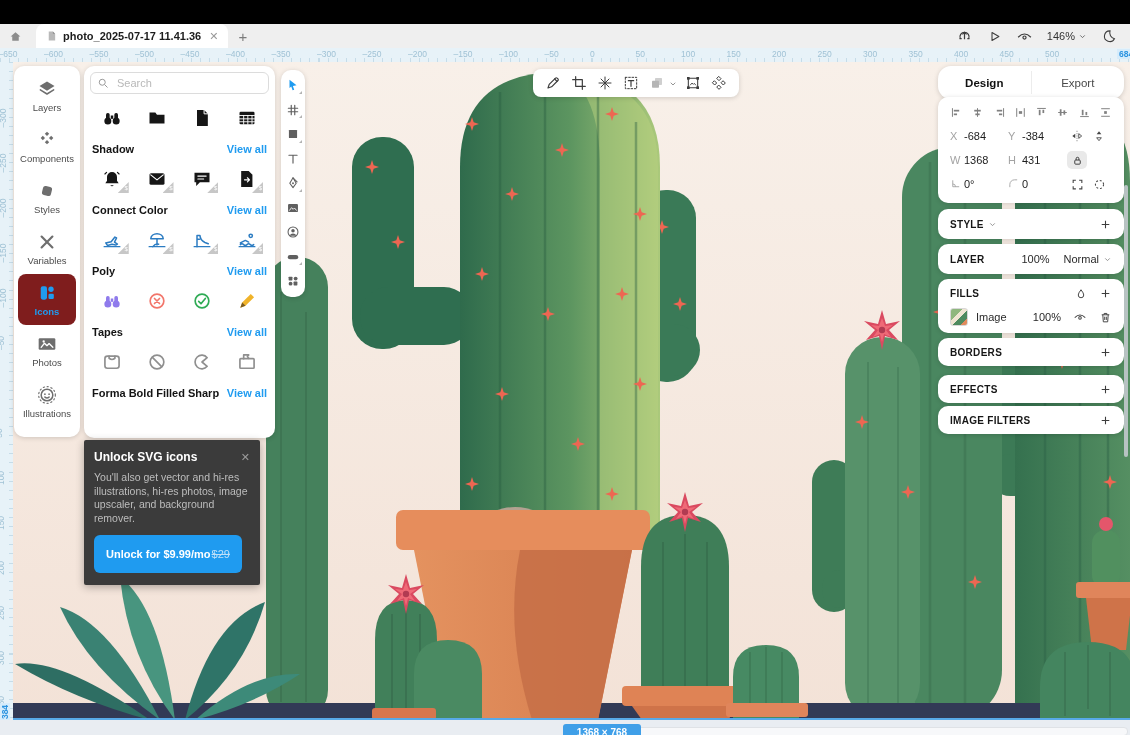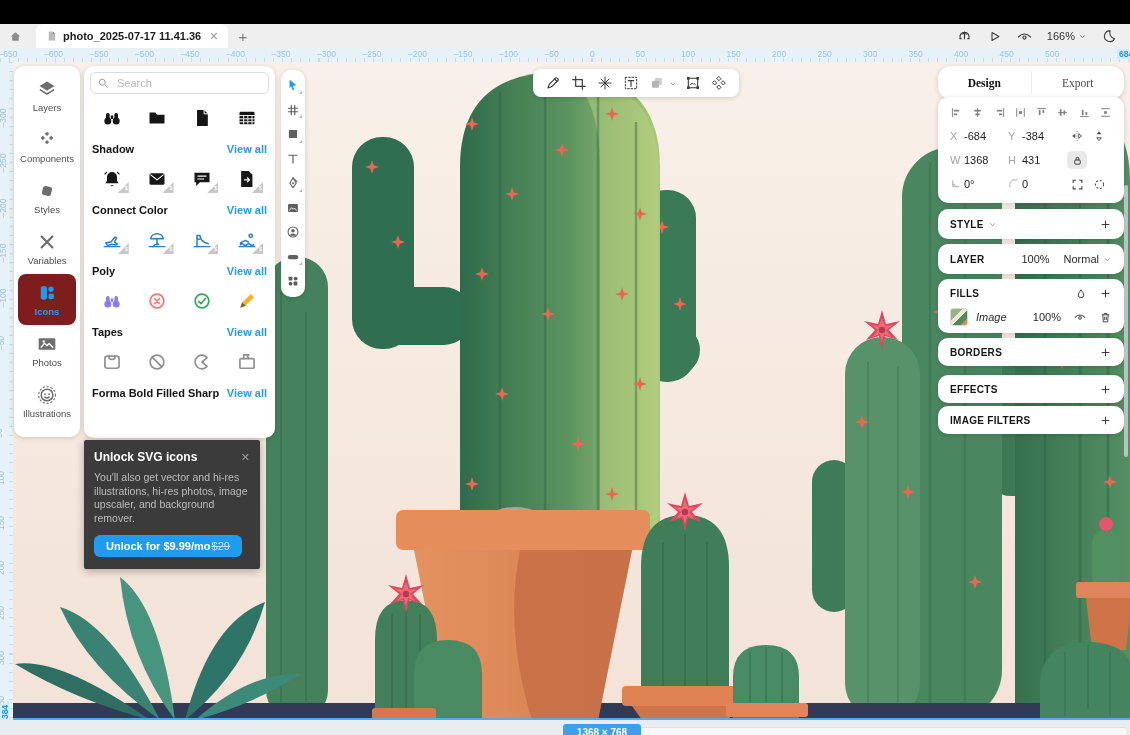--- a/index.html
+++ b/index.html
@@ -56,36 +56,36 @@
   .sec-name{font-size:11px;font-weight:700;color:#141414;}
   .viewall{font-size:11px;font-weight:700;color:#1f9bf0;}
   
   #promo{left:84px;top:440px;width:176px;background:#3b3b3b;border-radius:2px;z-index:7;
          box-shadow:0 2px 8px rgba(0,0,0,.3);padding:10px 10px 12px 10px;box-sizing:border-box;}
   #promo-head{display:flex;justify-content:space-between;align-items:center;}
   #promo-title{color:#fff;font-size:12px;font-weight:700;}
   #promo-close{color:#9c9c9c;font-size:11px;}
   #promo-body{color:#bdbdbd;font-size:10.5px;line-height:13.5px;margin-top:7px;}
   #promo-btn{margin-top:10px;background:#1f9bf0;border-radius:6px;height:22px;display:inline-flex;
-             align-items:center;padding:0 12px;color:#fff;font-size:11px;font-weight:700;gap:1px;}
+             align-items:center;padding:8px 12px;color:#fff;font-size:11px;font-weight:700;gap:1px;}
   #promo-old{text-decoration:line-through;color:#bfe0f8;font-weight:400;}
   
   #vtools{left:281px;top:70px;width:24px;padding:3px 0;}
   .vtool{width:24px;height:24.5px;display:flex;align-items:center;justify-content:center;color:#5f5f5f;position:relative;}
   .vtool.active{color:#1f9bf0;}
   .vtool .corner{position:absolute;right:3px;bottom:4px;width:0;height:0;border-left:3px solid transparent;
                  border-bottom:3px solid #b3b3b3;}
   
   #ftools{left:533px;top:69px;height:28px;display:flex;align-items:center;padding:0 8px;gap:2px;border-radius:8px;}
   .ftool{width:24px;height:24px;display:flex;align-items:center;justify-content:center;color:#3c3c3c;}
   .ftool.dim{color:#b5b5b5;}
   .fchev{color:#777;margin:0 2px 0 -2px;}
   
   .insp{left:938px;width:186px;box-sizing:border-box;}
-  #tabs-card{top:66px;height:33px;display:flex;align-items:stretch;border-radius:13px;overflow:hidden;font-family:Liberation Serif, serif;}
+  #tabs-card{top:66px;height:33px;display:flex;align-items:stretch;border-radius:13px;overflow:hidden;}
   .itab{flex:1;display:flex;align-items:center;justify-content:center;font-size:11.5px;color:#4a4a4a;}
   .itab.active{font-weight:700;color:#111;}
   .itab-sep{width:1px;background:#ececec;margin:5px 0;}
   #xform-card{top:97px;height:106px;padding:7px 12px;}
   .align-row{display:flex;justify-content:space-between;align-items:center;color:#808080;height:16px;}
   .xrow{display:flex;align-items:center;height:16px;margin-top:8px;font-size:11px;}
   .xlab{color:#a3a3a3;width:14px;}
   .xval{color:#1d1d1d;width:44px;}
   .xic{color:#444;width:22px;display:flex;justify-content:center;}
   .lockpill{background:#e9e9e9;border-radius:5px;width:20px;height:18px;display:flex;align-items:center;justify-content:center;color:#333;}
@@ -95,21 +95,21 @@
   .mini{color:#8f8f8f;margin-left:4px;display:inline-flex;}
   .plus{color:#3d3d3d;display:flex;}
   .small-val{font-size:11px;color:#2a2a2a;}
   #style-card{top:209px;height:30px;}
   #layer-card{top:244px;height:30px;}
   #fills-card{top:279px;height:54px;display:block;padding-top:8px;}
   .fills-head{display:flex;align-items:center;}
   .fill-row{display:flex;align-items:center;margin-top:8px;}
   #fill-thumb{width:16px;height:16px;border-radius:3px;border:1px solid #d8d8d8;
     background:linear-gradient(135deg,#8fb77e 0 35%,#efe5d2 35% 55%,#4e8a5f 55% 80%,#e08a5c 80%);}
-  .fill-name{font-size:11px;color:#2a2a2a;margin-left:8px;font-style:italic;}
+  .fill-name{font-size:11px;color:#2a2a2a;margin-left:8px;}
   #borders-card{top:338px;height:28px;}
   #effects-card{top:375px;height:28px;}
   #imgf-card{top:406px;height:28px;}
   
   #vscroll{left:1124px;top:185px;width:4px;height:272px;background:#c9cdd3;border-radius:2px;z-index:8;opacity:.85;}
   #bottombar{left:0;top:720px;width:956px;height:15px;background:#e9edf2;z-index:8;}
   #hscroll{position:absolute;left:634px;top:7px;width:492px;height:7px;background:#f7f8fa;border:1px solid #dfe2e6;border-radius:4px;}
   #size-badge{position:absolute;left:563px;top:4px;width:78px;height:16px;background:#3f9fe8;border-radius:3px;
               color:#fff;font-size:10px;font-weight:700;display:flex;align-items:center;justify-content:center;z-index:9;}
 </style>
@@ -150,21 +150,21 @@
             <path d="M8 5.5l11 6.5-11 6.5z" stroke-linejoin="round"></path>
           </svg>
       </span>
       <span class="ic">
         <svg width="17" height="17" viewBox="0 0 24 24" fill="none" stroke="currentColor" stroke-width="1.7">
           <path d="M3 13q9-9 18 0"></path>
             <circle cx="12" cy="13.5" r="2.2"></circle>
           </svg>
       </span>
       <span id="zoom-ctl">
-        <span>166%</span>
+        <span>146%</span>
         <svg width="9" height="9" viewBox="0 0 24 24" fill="none" stroke="#666" stroke-width="2.5">
             <path d="M6 9l6 6 6-6"></path>
           </svg>
       </span>
       <span class="ic">
         <svg width="15" height="15" viewBox="0 0 24 24" fill="none" stroke="currentColor" stroke-width="1.7">
             <path d="M14.5 3a8.5 8.5 0 1 0 7 12.5A9.5 9.5 0 0 1 14.5 3z"></path>
           </svg>
       </span>
     </div>

